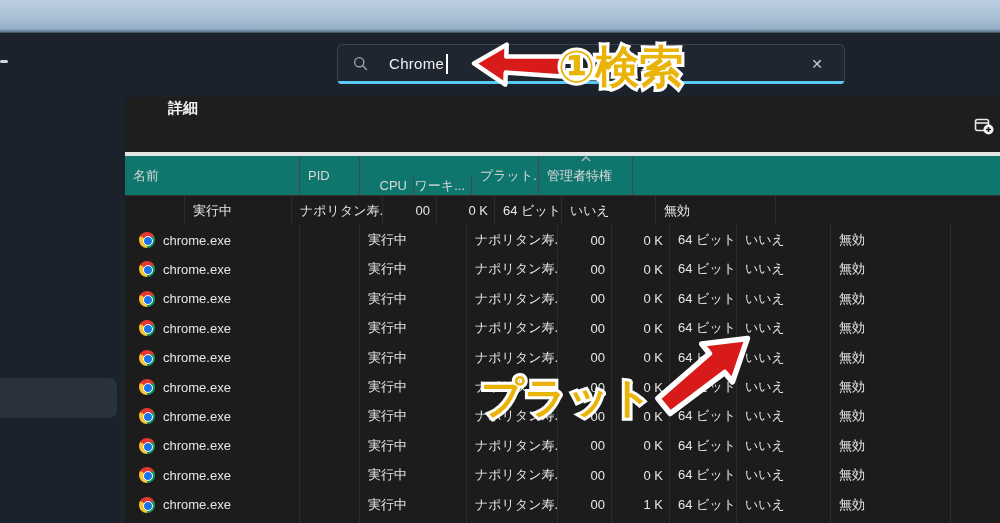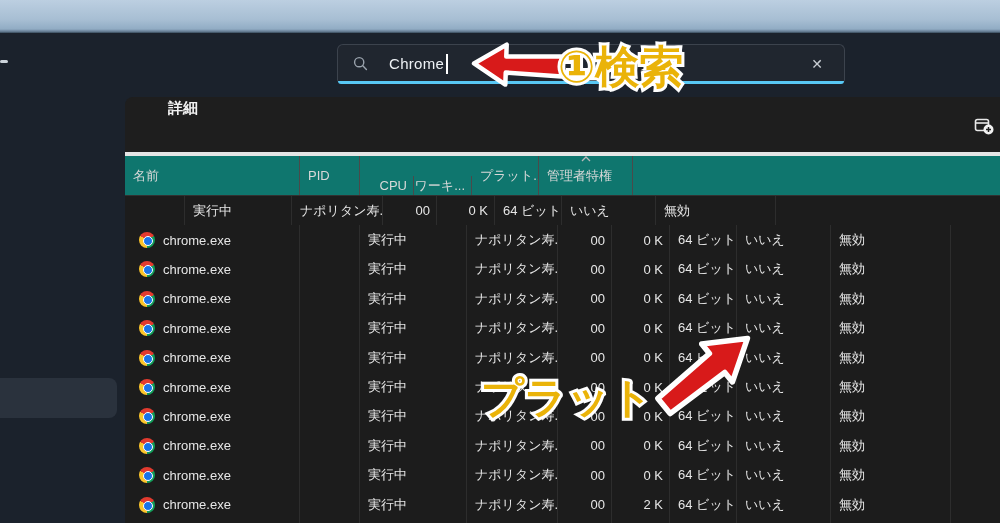--- a/index.html
+++ b/index.html
@@ -528,21 +528,21 @@
           <div class="td" style="flex: 0 0 107px;">
             <span>実行中</span>
           </div>
           <div class="td" style="flex: 0 0 91px;">
             <span>ナポリタン寿...</span>
           </div>
           <div class="td right" style="flex: 0 0 54px;">
             <span>00</span>
           </div>
           <div class="td right" style="flex: 0 0 58px;">
-            <span>2 K</span>
+            <span>1 K</span>
           </div>
           <div class="td" style="flex: 0 0 67px;">
             <span>64 ビット</span>
           </div>
           <div class="td" style="flex: 0 0 94px;">
             <span>いいえ</span>
           </div>
           <div class="td" style="flex: 0 0 120px;">
             <span>無効</span>
           </div>

